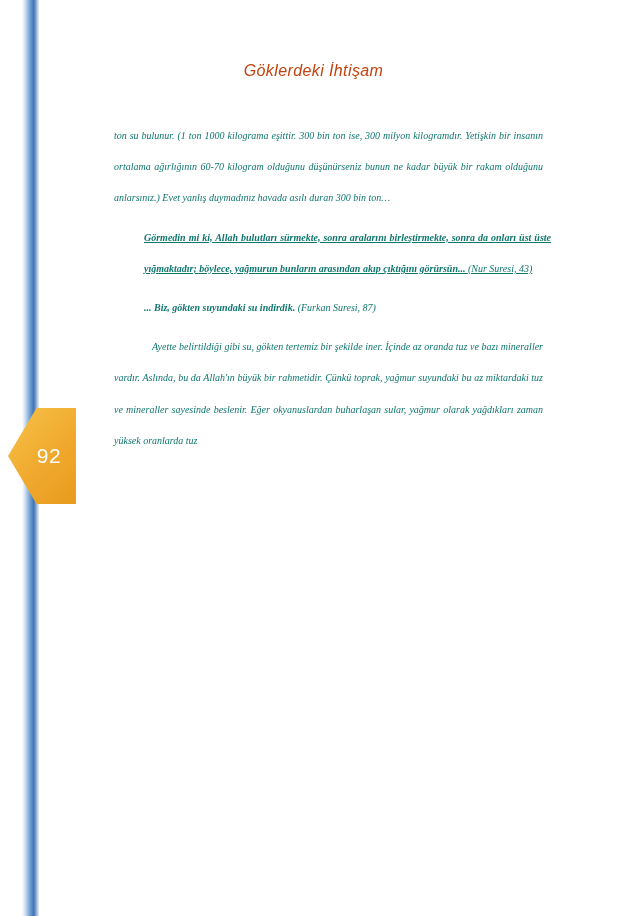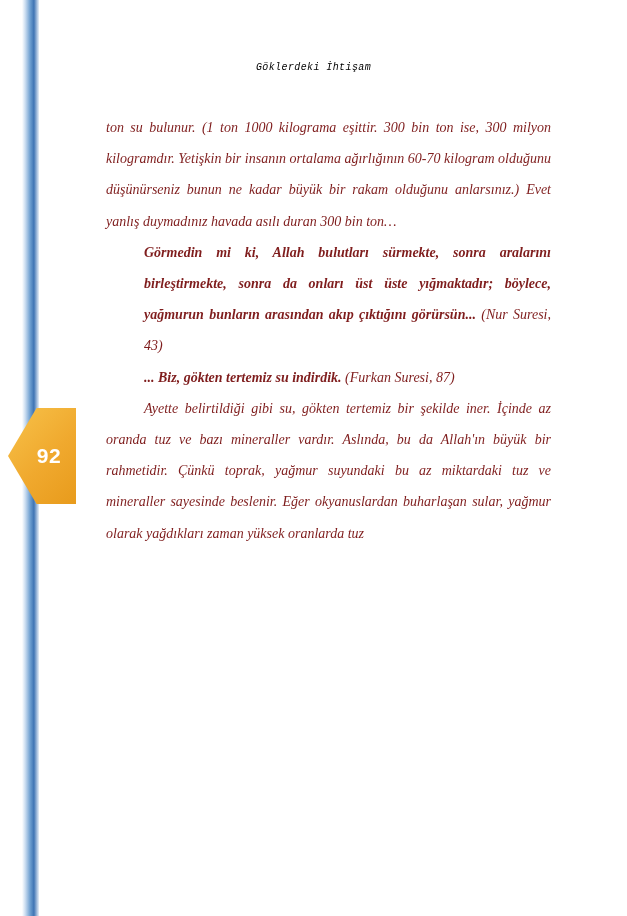--- a/index.html
+++ b/index.html
@@ -57,64 +57,65 @@
     top: 0;
     width: 68px;
     height: 96px;
     display: flex;
     align-items: center;
     justify-content: center;
     padding-left: 14px;
     box-sizing: border-box;
     color: #ffffff;
     font-family: "Liberation Sans", sans-serif;
-    font-weight: bold;
+    font-weight: normal;
     font-size: 21px;
     letter-spacing: 0.5px;
   }
   
   .running-head {
     position: absolute;
     left: 0;
     top: 62px;
     width: 627px;
     text-align: center;
-    font-family: Liberation Mono, monospace;
+    font-family: Liberation Sans, sans-serif;
     font-style: italic;
-    font-size: 10px;
-    color: #000000;
+    font-size: 16px;
+    color: #c2410c;
     letter-spacing: 0.4px;
   }
   
   .text-column {
     position: absolute;
     left: 106px;
     top: 112px;
     width: 445px;
   }
   p {
-    margin: 0;
+    margin: 8px;
     font-family: "Liberation Serif", serif;
     font-style: italic;
-    font-size: 14px;
+    font-size: 10px;
     line-height: 31.2px;
-    color: #7f1d1d;
+    color: #0f766e;
     text-align: justify;
     text-justify: inter-word;
     -webkit-hyphens: none;
     hyphens: none;
   }
   p.indent {
     text-indent: 38px;
   }
   p.quote {
     margin-left: 38px;
     width: 407px;
     font-weight: bold;
     text-align: justify;
+    text-decoration: underline;
   }
   p.quote .src {
     font-weight: normal;
   }
   p.quote-short {
     margin-left: 38px;
     width: 407px;
     font-weight: bold;
     text-align: left;
   }
@@ -137,18 +138,18 @@
   <div class="running-head">Göklerdeki İhtişam</div>
 
   <div class="text-column">
 
     <p>ton su bulunur. (1 ton 1000 kilograma eşittir. 300 bin ton ise, 300 milyon kilogramdır. Yetişkin bir insanın ortalama ağırlığının 60-70 kilogram olduğunu düşünürseniz bunun ne kadar büyük bir rakam olduğunu anlarsınız.) Evet yanlış duymadınız havada asılı duran 300 bin ton…</p>
 
 
     <p class="quote"><span>Görmedin mi ki, Allah bulutları sürmekte, sonra aralarını birleştirmekte, sonra da onları üst üste yığmaktadır; böylece, yağmurun bunların arasından akıp çıktığını görürsün... </span><span class="src">(Nur Suresi, 43)</span></p>
 
 
-    <p class="quote-short"><span>... Biz, gökten tertemiz su indirdik. </span><span class="src">(Furkan Suresi, 87)</span></p>
+    <p class="quote-short"><span>... Biz, gökten suyundaki su indirdik. </span><span class="src">(Furkan Suresi, 87)</span></p>
 
     <p class="indent">Ayette belirtildiği gibi su, gökten tertemiz bir şekilde iner. İçinde az oranda tuz ve bazı mineraller vardır. Aslında, bu da Allah'ın büyük bir rahmetidir. Çünkü toprak, yağmur suyundaki bu az miktardaki tuz ve mineraller sayesinde beslenir. Eğer okyanuslardan buharlaşan sular, yağmur olarak yağdıkları zaman yüksek oranlarda tuz</p>
 
   </div>
 </div>
 
 </body></html>

